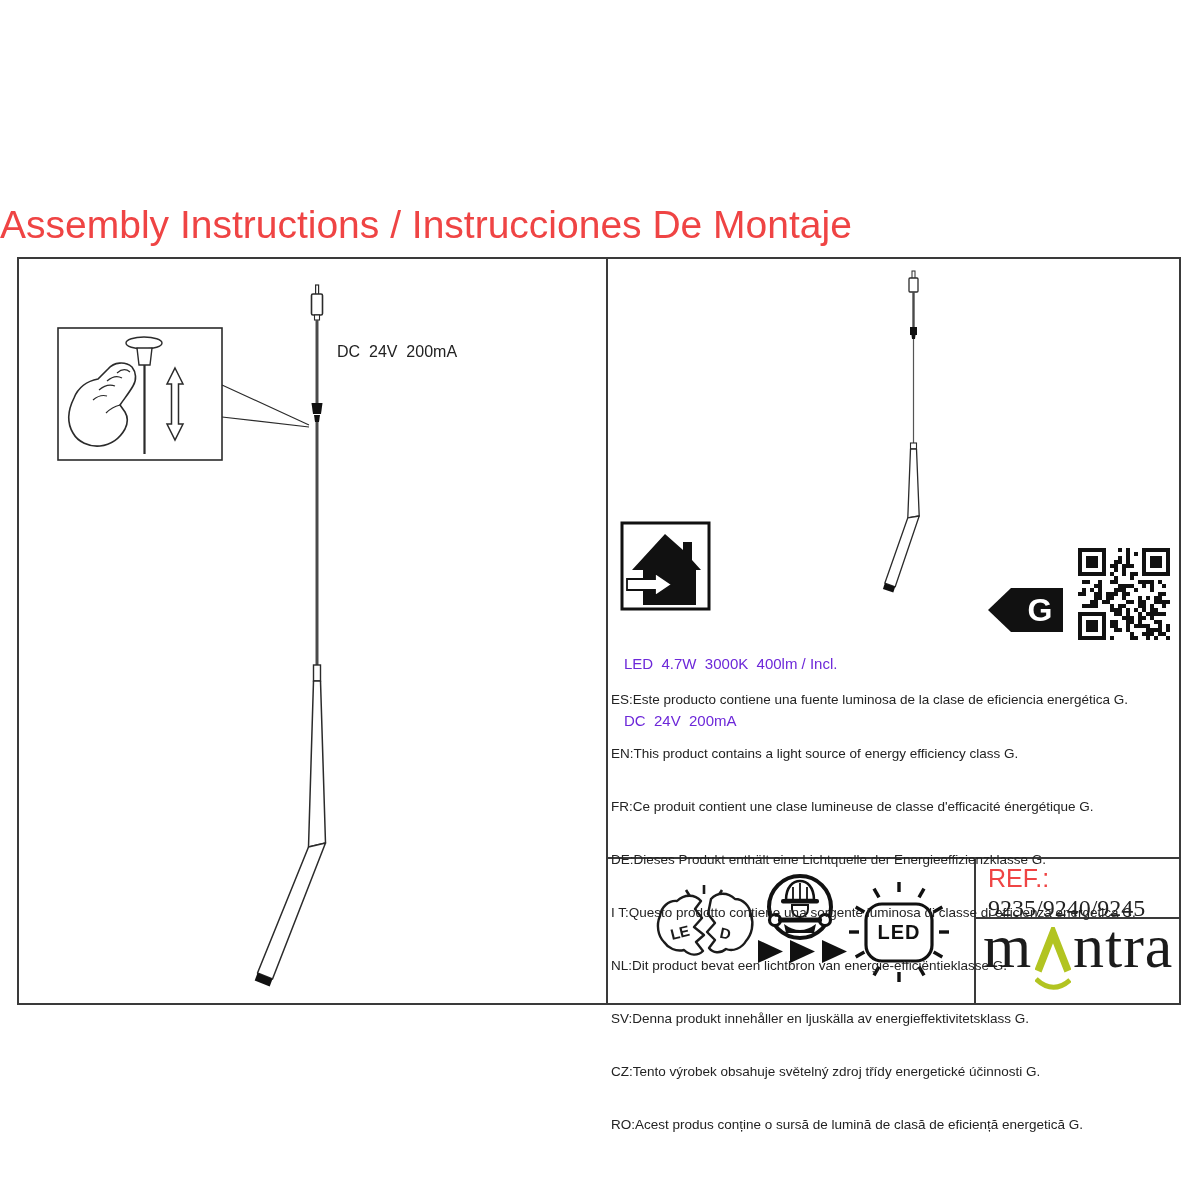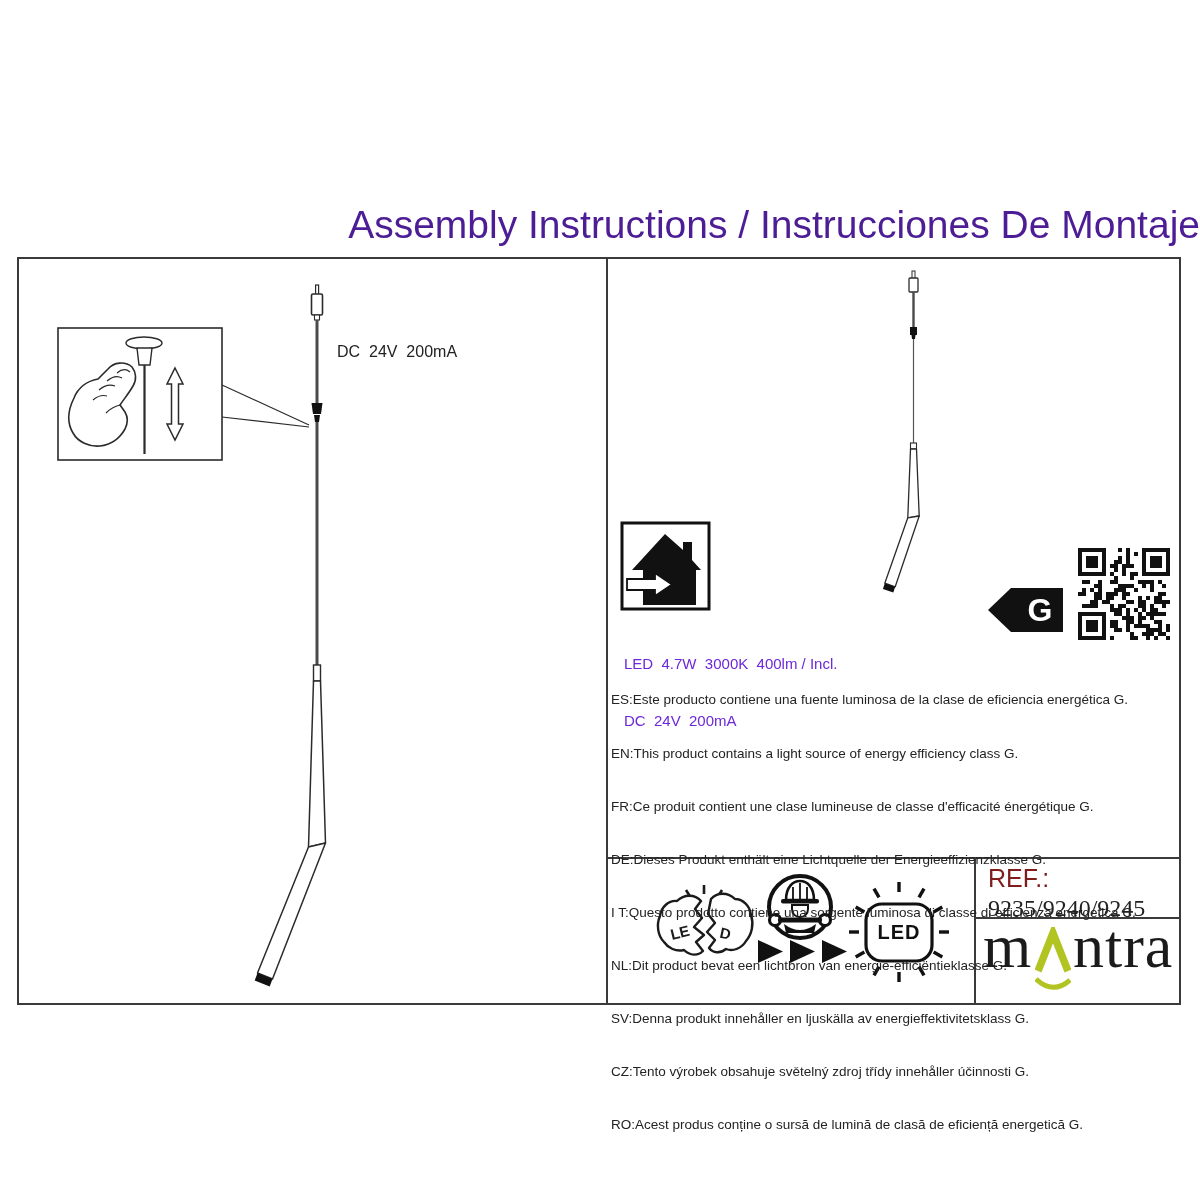--- a/index.html
+++ b/index.html
@@ -1,28 +1,28 @@
 <!DOCTYPE html>
 <html><head>
 <meta charset="utf-8">
 <style>
   html,body{margin:0;padding:0;background:#fff;}
   body{width:1200px;height:1200px;position:relative;font-family:"Liberation Sans",sans-serif;color:#1f1f1f;overflow:hidden;}
   .abs{position:absolute;}
-  #title{top:203px;left:0;width:1200px;text-align:right;font-size:39px;letter-spacing:0px;color:#4c1d95;white-space:pre;}
+  #title{top:203px;left:0;width:1200px;text-align:left;font-size:39px;letter-spacing:0px;color:#ef4444;white-space:pre;}
   #main-box{left:17px;top:257px;width:1164px;height:748px;border:2px solid #3a3a3a;box-sizing:border-box;background:#fff;}
   .divider{background:#3a3a3a;}
   #div-vertical{left:606px;top:258px;width:2px;height:746px;}
   #div-right-h{left:608px;top:857px;width:573px;height:2px;}
   #div-ref-v{left:974px;top:858px;width:2px;height:146px;}
   #div-ref-h{left:976px;top:917px;width:205px;height:2px;}
   #dc-label{left:337px;top:343px;font-size:16px;white-space:pre;color:#222;}
   #spec-block{left:624px;top:616px;font-size:15px;line-height:19px;white-space:pre;color:#6d28d9;}
   #lang-block{left:611px;top:656px;font-size:13.5px;line-height:17.7px;color:#232323;white-space:pre;}
-  #ref-label{left:988px;top:864px;font-size:25px;color:#7f1d1d;}
+  #ref-label{left:988px;top:864px;font-size:25px;color:#ef4444;}
   #ref-numbers{left:988px;top:895px;font-size:24px;color:#222;font-family:Liberation Serif, serif;}
   #logo{left:983px;top:915px;width:200px;height:88px;font-family:"Liberation Serif",serif;color:#1b1b1b;}
   #logo .lg{position:absolute;top:0;font-size:62px;line-height:1;}
   #logo-m{left:0;}
   #logo-ntra{left:90px;letter-spacing:1px;}
   #logo-caret{position:absolute;left:52px;top:12px;}
   svg text{font-family:"Liberation Sans",sans-serif;}
 </style>
 </head>
 <body>
@@ -315,21 +315,21 @@
 </div>
 
 <div id="lang-block" class="abs">
   <div>ES:Este producto contiene una fuente luminosa de la clase de eficiencia energética G.</div>
   <div>EN:This product contains a light source of energy efficiency class G.</div>
   <div>FR:Ce produit contient une clase lumineuse de classe d'efficacité énergétique G.</div>
   <div>DE:Dieses Produkt enthält eine Lichtquelle der Energieeffizienzklasse G.</div>
   <div>I T:Questo prodotto contiene una sorgente luminosa di classe di efficienza energetica C.</div>
   <div>NL:Dit product bevat een lichtbron van energie-efficiëntieklasse G.</div>
   <div>SV:Denna produkt innehåller en ljuskälla av energieffektivitetsklass G.</div>
-  <div>CZ:Tento výrobek obsahuje světelný zdroj třídy innehåller účinnosti G.</div>
+  <div>CZ:Tento výrobek obsahuje světelný zdroj třídy energetické účinnosti G.</div>
   <div>RO:Acest produs conține o sursă de lumină de clasă de eficiență energetică G.</div>
   
 </div>
 
 <div id="ref-label" class="abs">REF.:</div>
 <div id="ref-numbers" class="abs">9235/9240/9245</div>
 
 <div id="logo" class="abs">
   <span id="logo-m" class="lg">m</span>
   <svg id="logo-caret" width="36" height="68" viewBox="0 0 36 68">

